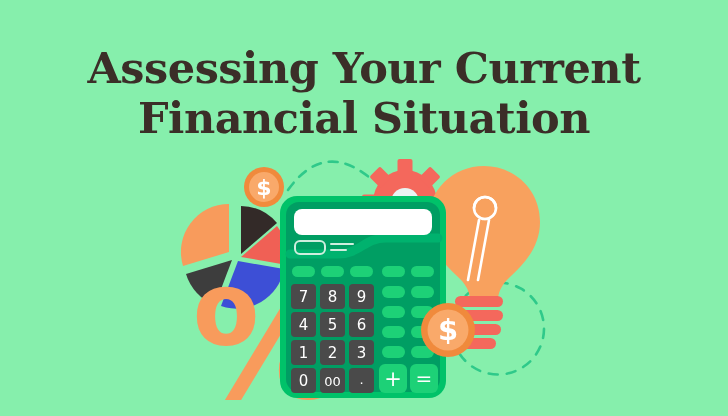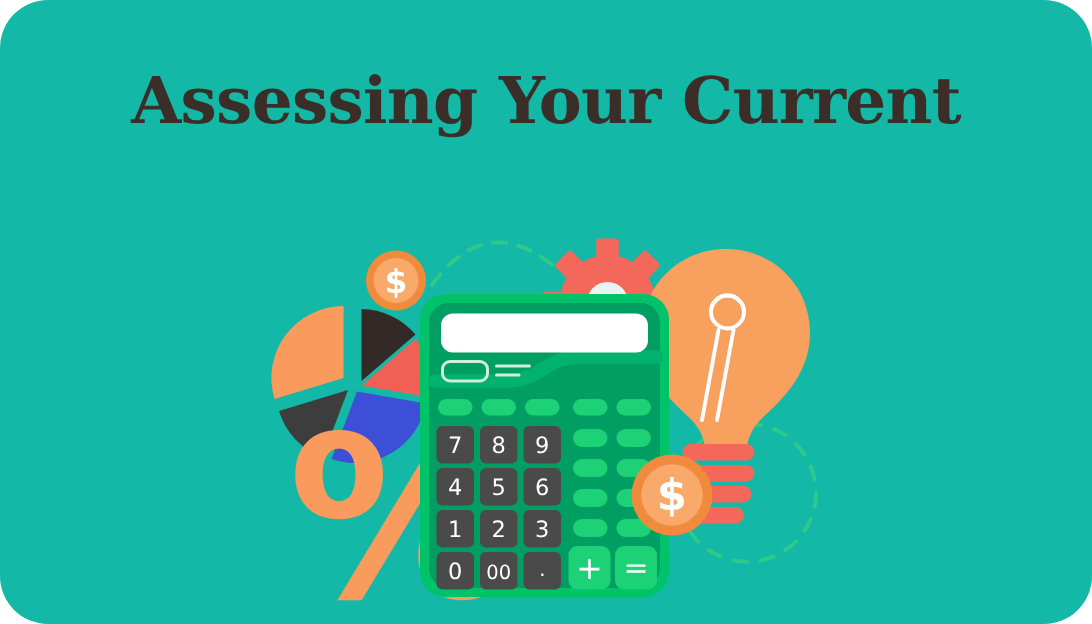--- a/index.html
+++ b/index.html
@@ -50,24 +50,25 @@
   }
   #illustration svg {
     display: block;
   }
 
   .shape { shape-rendering: geometricPrecision; }
 </style>
 </head>
 <body>
 
-<div id="poster" style="background: #14b8a6; border-radius: 32px;">
+<div id="poster" style="background: #86efac;">
 
   <h1 id="headline" style="color: rgb(59, 46, 40);">
     <span class="hl-line">Assessing Your Current</span>
+    <span class="hl-line">Financial Situation</span>
   </h1>
 
   <div id="illustration">
     <svg width="728" height="286" viewBox="0 0 728 286" xmlns="http://www.w3.org/2000/svg">
 
       <g>
         <path class="shape" d="M 36 60 Q 72 10 118 48" fill="none" stroke="#2fc98a" stroke-width="2.6" stroke-linecap="round" stroke-dasharray="9 8" transform="translate(252,0)"></path>
       </g>
       <g>
         <path class="shape" d="M 452 198 A 46 46 0 1 1 452 199" fill="none" stroke="#2fc98a" stroke-width="2.6" stroke-linecap="round" stroke-dasharray="9 9"></path>

